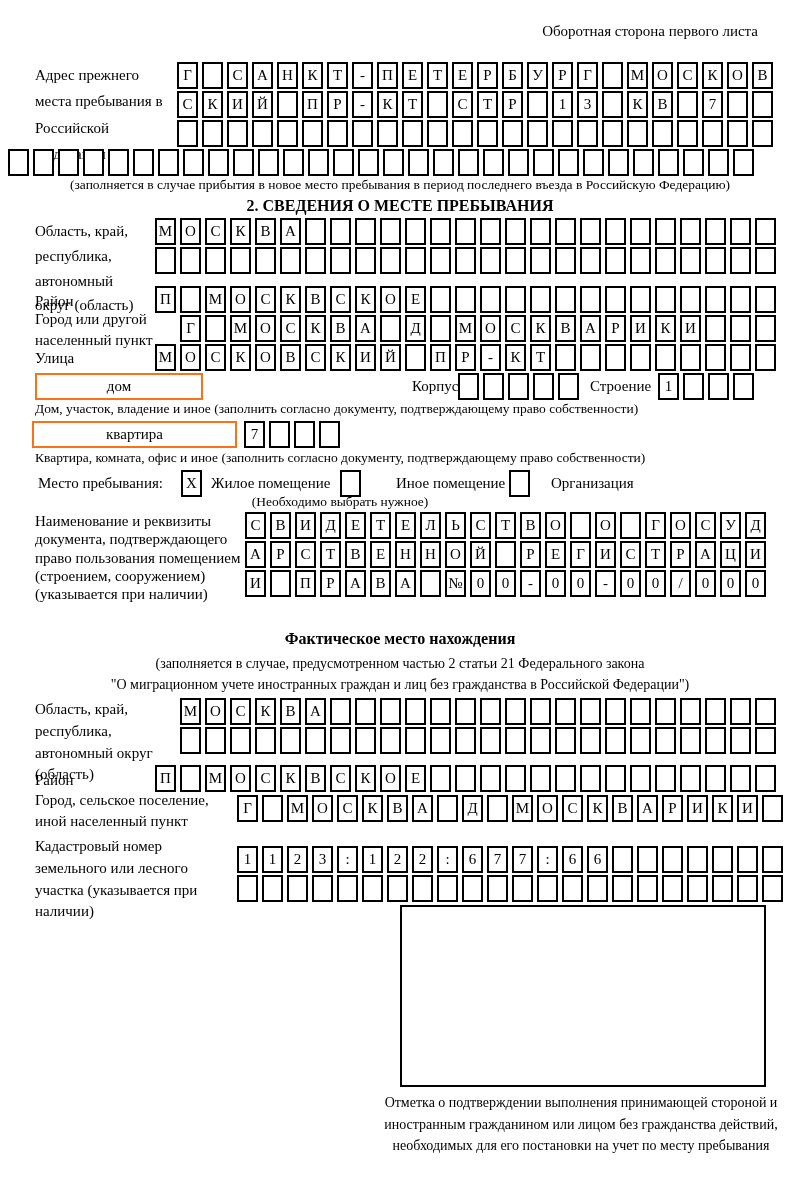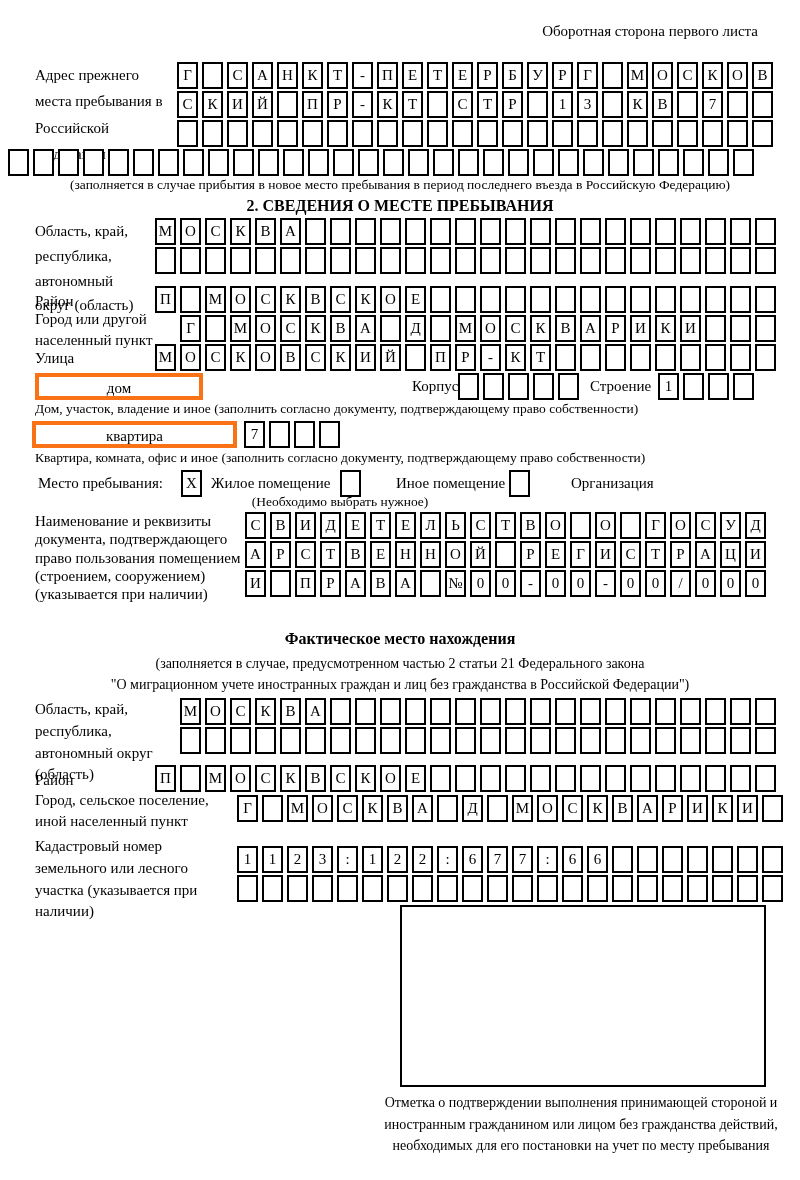--- a/index.html
+++ b/index.html
@@ -14,21 +14,21 @@
   .center{width:800px;text-align:center;left:0;}
   .title{font-weight:bold;font-size:16px;}
   .boxrow{white-space:nowrap;height:27px;}
   .cbox{
     display:inline-block;box-sizing:border-box;
     width:21px;height:27px;border:2px solid #000;margin-right:4px;
     text-align:center;font-size:15px;line-height:23px;vertical-align:top;
     background:#fff;
   }
   .widebox{
-    display:inline-block;box-sizing:border-box;height:27px;border:4px solid #f97316;
+    display:inline-block;box-sizing:border-box;height:27px;border:2px solid #f97316;
     text-align:center;font-size:15px;line-height:23px;vertical-align:top;background:#fff;
   }
   .inline-lbl{font-size:15px;display:inline-block;vertical-align:top;line-height:27px;}
   .stamp{border:2px solid #000;background:#fff;}
 </style>
 </head>
 <body>
 
 <div class="abs lbl" style="top:20px;right:42px;">Оборотная сторона первого листа</div>
 
@@ -69,21 +69,21 @@
 </div>
 <div class="abs note" style="top:450px;left:35px;">Квартира, комната, офис и иное (заполнить согласно документу, подтверждающему право собственности)</div>
 
 <div class="abs" style="top:470px;left:0;width:800px;height:27px;padding-left:42px;">
   <span class="abs inline-lbl" style="left:38px;">Место пребывания:</span>
   <span class="cbox abs" style="left:181px;">X</span>
   <span class="abs inline-lbl" style="left:211px;">Жилое помещение</span>
   <span class="cbox abs" style="left:340px;"></span>
   <span class="abs inline-lbl" style="left:380px;margin-left:16px;">Иное помещение</span>
   <span class="cbox abs" style="left:509px;"></span>
-  <span class="abs inline-lbl" style="left:551px;margin-left:20px;">Организация</span>
+  <span class="abs inline-lbl" style="left:551px;">Организация</span>
 </div>
 <div class="abs note" style="top:494px;left:150px;width:380px;text-align:center;">(Необходимо выбрать нужное)</div>
 
 <div class="abs lbl" style="top:512px;left:35px;width:215px;line-height:1.22;">Наименование и реквизиты документа, подтверждающего право пользования помещением (строением, сооружением) (указывается при наличии)</div>
 <div class="abs boxrow" style="top:512px;left:245px;"><span class="cbox">С</span><span class="cbox">В</span><span class="cbox">И</span><span class="cbox">Д</span><span class="cbox">Е</span><span class="cbox">Т</span><span class="cbox">Е</span><span class="cbox">Л</span><span class="cbox">Ь</span><span class="cbox">С</span><span class="cbox">Т</span><span class="cbox">В</span><span class="cbox">О</span><span class="cbox"></span><span class="cbox">О</span><span class="cbox"></span><span class="cbox">Г</span><span class="cbox">О</span><span class="cbox">С</span><span class="cbox">У</span><span class="cbox">Д</span></div>
 <div class="abs boxrow" style="top:541px;left:245px;"><span class="cbox">А</span><span class="cbox">Р</span><span class="cbox">С</span><span class="cbox">Т</span><span class="cbox">В</span><span class="cbox">Е</span><span class="cbox">Н</span><span class="cbox">Н</span><span class="cbox">О</span><span class="cbox">Й</span><span class="cbox"></span><span class="cbox">Р</span><span class="cbox">Е</span><span class="cbox">Г</span><span class="cbox">И</span><span class="cbox">С</span><span class="cbox">Т</span><span class="cbox">Р</span><span class="cbox">А</span><span class="cbox">Ц</span><span class="cbox">И</span></div>
 <div class="abs boxrow" style="top:570px;left:245px;"><span class="cbox">И</span><span class="cbox"></span><span class="cbox">П</span><span class="cbox">Р</span><span class="cbox">А</span><span class="cbox">В</span><span class="cbox">А</span><span class="cbox"></span><span class="cbox">№</span><span class="cbox">0</span><span class="cbox">0</span><span class="cbox">-</span><span class="cbox">0</span><span class="cbox">0</span><span class="cbox">-</span><span class="cbox">0</span><span class="cbox">0</span><span class="cbox">/</span><span class="cbox">0</span><span class="cbox">0</span><span class="cbox">0</span></div>
 
 <div class="abs title center" style="top:630px;font-size:16px;">Фактическое место нахождения</div>
 <div class="abs note center" style="top:656px;font-size:14px;">(заполняется в случае, предусмотренном частью 2 статьи 21 Федерального закона</div>

